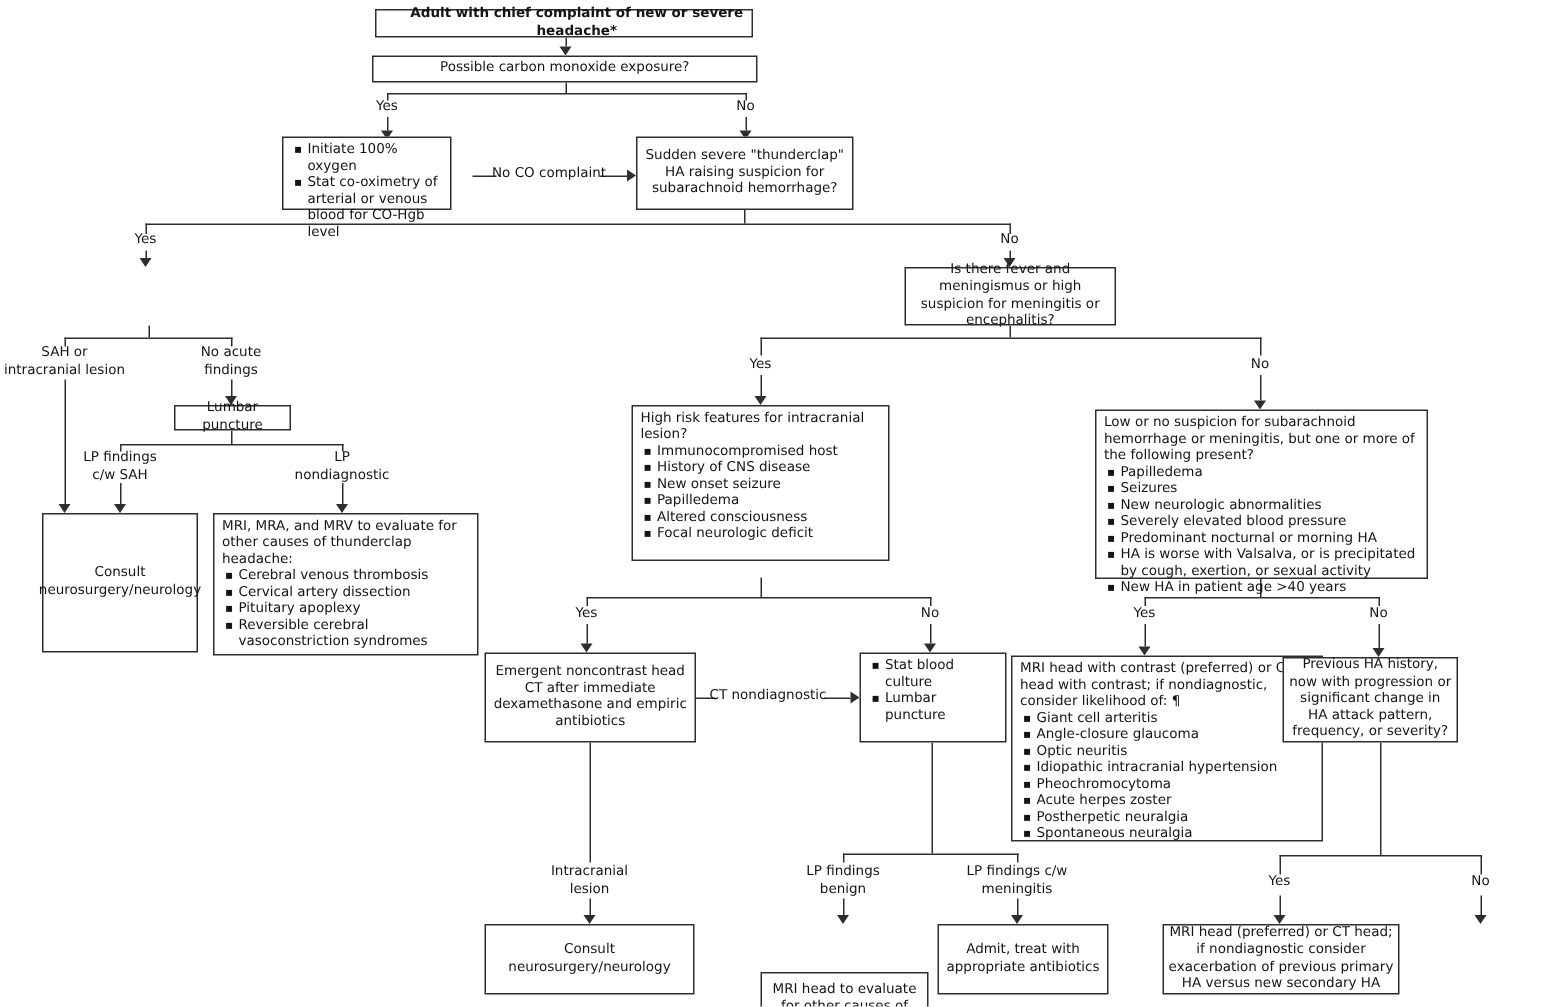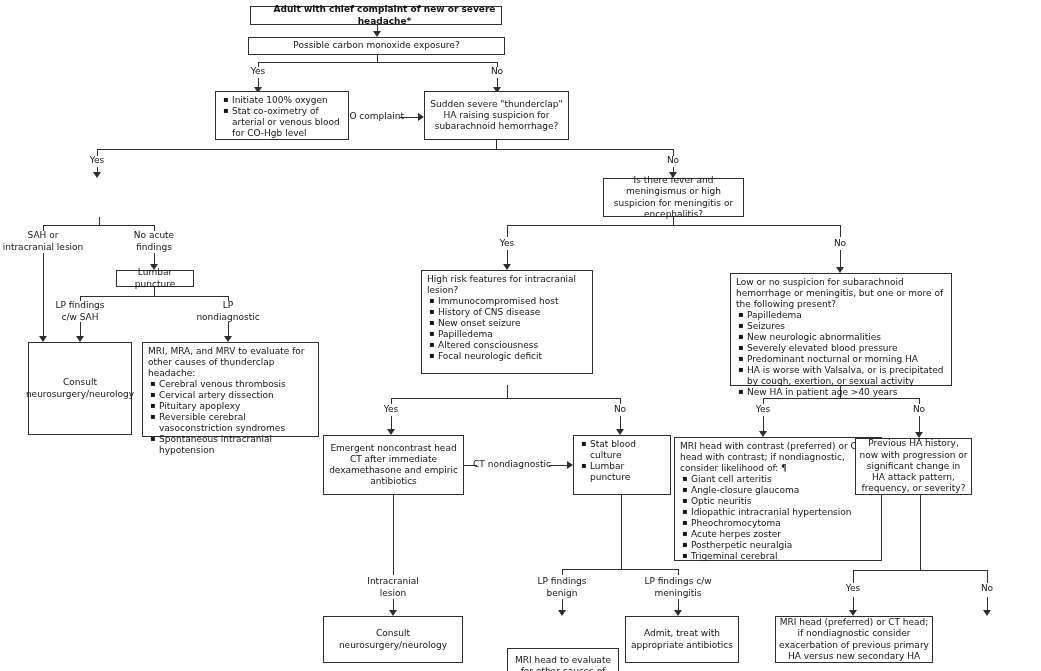--- a/index.html
+++ b/index.html
@@ -144,21 +144,21 @@
   <div class="lbl" style="left:987px;top:583px">No</div>
 
   <div class="box bold b15" style="left:250px;top:6px;width:252px;height:19px">
     <span>Adult with chief complaint of new or severe headache*</span>
   </div>
 
   <div class="box" style="left:248px;top:37px;width:257px;height:18px">
     <span>Possible carbon monoxide exposure?</span>
   </div>
 
-  <div class="box list" style="left:215px;top:91px;width:134px;height:49px">
+  <div class="box list" style="left:188px;top:91px;width:113px;height:49px">
     <ul class="bullets">
         <li>Initiate 100% oxygen</li>
         <li>Stat co-oximetry of arterial or venous blood for CO-Hgb level</li>
       </ul>
   </div>
 
   <div class="box" style="left:424px;top:91px;width:145px;height:49px">
     <span>Sudden severe "thunderclap" HA raising suspicion for subarachnoid hemorrhage?</span>
   </div>
 
@@ -171,21 +171,20 @@
     <span>Consult neurosurgery/neurology</span>
   </div>
 
   <div class="box list" style="left:142px;top:342px;width:177px;height:95px">
     <div class="heading">MRI, MRA, and MRV to evaluate for other causes of thunderclap headache:</div>
     <ul class="bullets">
         <li>Cerebral venous thrombosis</li>
         <li>Cervical artery dissection</li>
         <li>Pituitary apoplexy</li>
         <li>Reversible cerebral vasoconstriction syndromes</li>
-        <li>Spontaneous intracranial hypotension</li>
       </ul>
   </div>
 
   <div class="box" style="left:603px;top:178px;width:141px;height:39px">
     <span>Is there fever and meningismus or high suspicion for meningitis or encephalitis?</span>
   </div>
 
   <div class="box list" style="left:421px;top:270px;width:172px;height:104px">
     <div class="heading">High risk features for intracranial lesion?</div>
     <ul class="bullets">
@@ -225,21 +224,21 @@
   <div class="box list" style="left:674px;top:437px;width:208px;height:124px">
     <div class="heading">MRI head with contrast (preferred) or CT head with contrast; if nondiagnostic, consider likelihood of: ¶</div>
     <ul class="bullets">
         <li>Giant cell arteritis</li>
         <li>Angle-closure glaucoma</li>
         <li>Optic neuritis</li>
         <li>Idiopathic intracranial hypertension</li>
         <li>Pheochromocytoma</li>
         <li>Acute herpes zoster</li>
         <li>Postherpetic neuralgia</li>
-        <li>Trigeminal cerebral</li>
+        <li>Spontaneous neuralgia</li>
       </ul>
   </div>
 
   <div class="box" style="left:855px;top:438px;width:117px;height:57px">
     <span>Previous HA history, now with progression or significant change in HA attack pattern, frequency, or severity?</span>
   </div>
 
   <div class="box" style="left:323px;top:616px;width:140px;height:47px">
     <span>Consult neurosurgery/neurology</span>
   </div>

